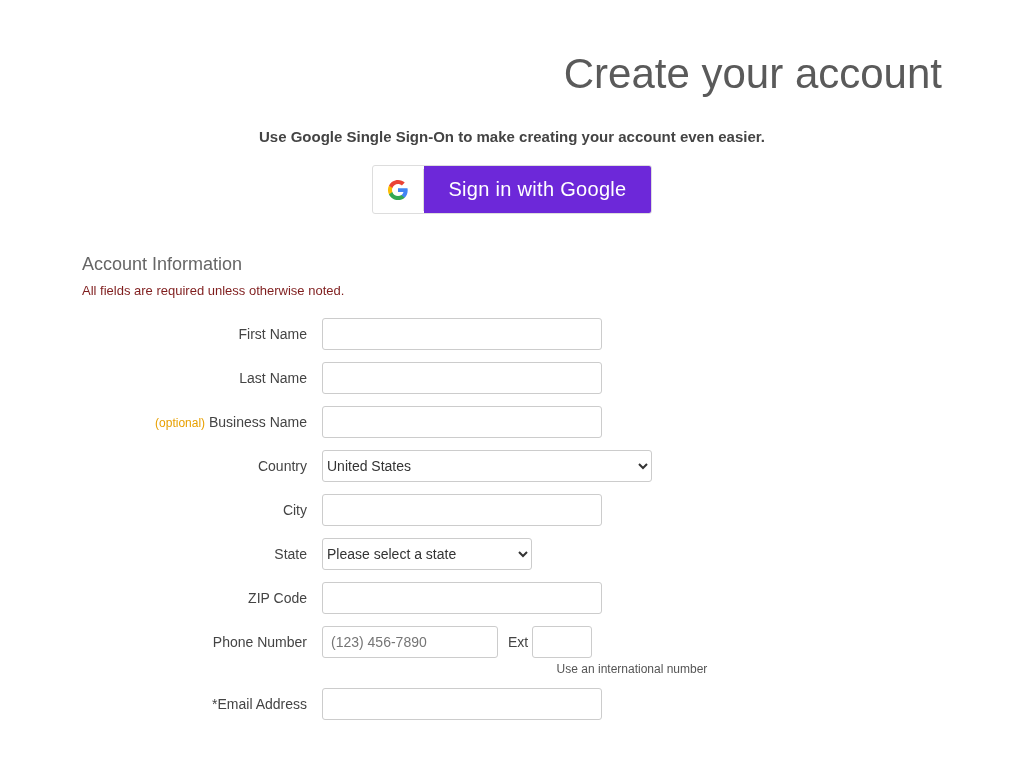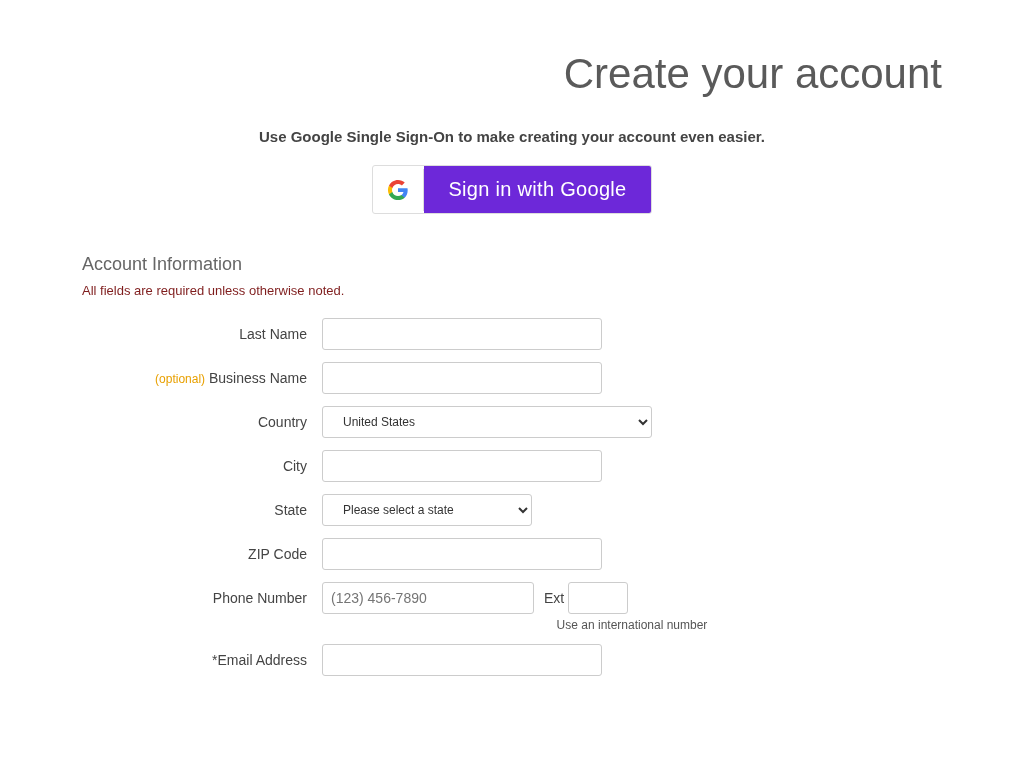--- a/index.html
+++ b/index.html
@@ -118,38 +118,38 @@
       padding: 6px 8px;
       border: 1px solid #ccc;
       border-radius: 3px;
       font-size: 14px;
       color: #333;
       height: 32px;
     }
 
     .form-select {
       width: 330px;
-      padding: 5px 16px;
-      border: 1px solid #ccc;
-      border-radius: 3px;
-      font-size: 12px;
+      padding: 5px 0;
+      border: 1px solid #ccc;
+      border-radius: 3px;
+      font-size: 14px;
       color: #333;
       height: 32px;
       background-color: #fff;
     }
 
     .phone-row {
       display: flex;
       align-items: center;
       margin-bottom: 4px;
       margin-top: 7px;
     }
 
     .phone-input {
-      width: 212px;
+      width: 176px;
       padding: 6px 8px;
       border: 1px solid #ccc;
       border-radius: 3px;
       font-size: 14px;
       color: #888;
       height: 32px;
     }
 
     .ext-label {
       margin-left: 10px;
@@ -195,20 +195,24 @@
         </svg>
       </div>
       <span class="google-button-text">Sign in with Google</span>
     </button>
   </div>
 
   <div class="account-info-section">
     <h2 class="section-title">Account Information</h2>
     <p class="required-note">All fields are required unless otherwise noted.</p>
 
+    <div class="form-row">
+      <label class="form-label">First Name</label>
+      <input class="form-input" type="text" style="">
+    </div>
 
     <div class="form-row">
       <label class="form-label">Last Name</label>
       <input class="form-input" type="text" style="">
     </div>
 
     <div class="form-row">
       <label class="form-label">
         <span class="optional-label">(optional)</span> Business Name
       </label>

